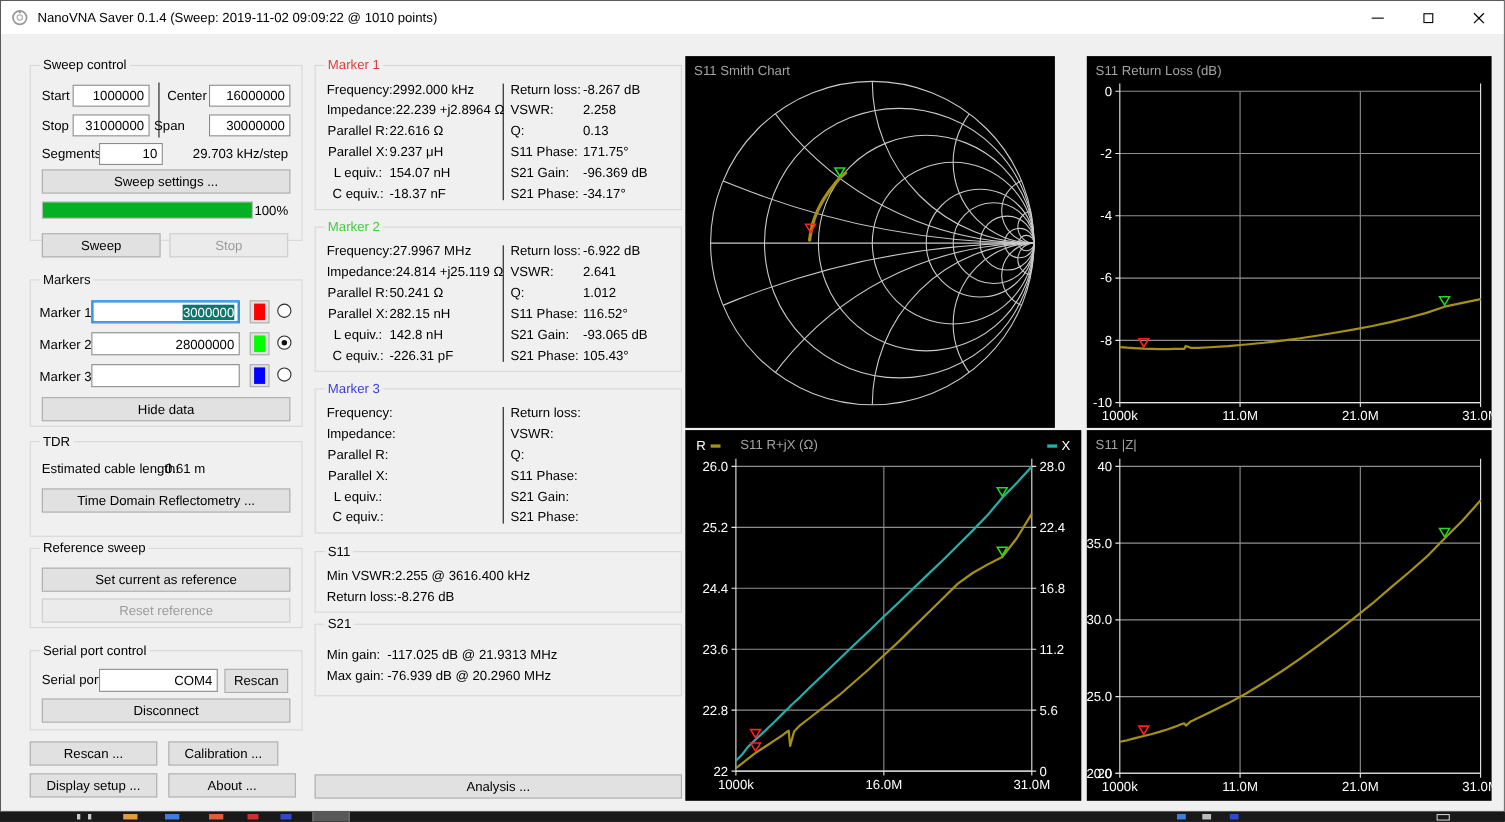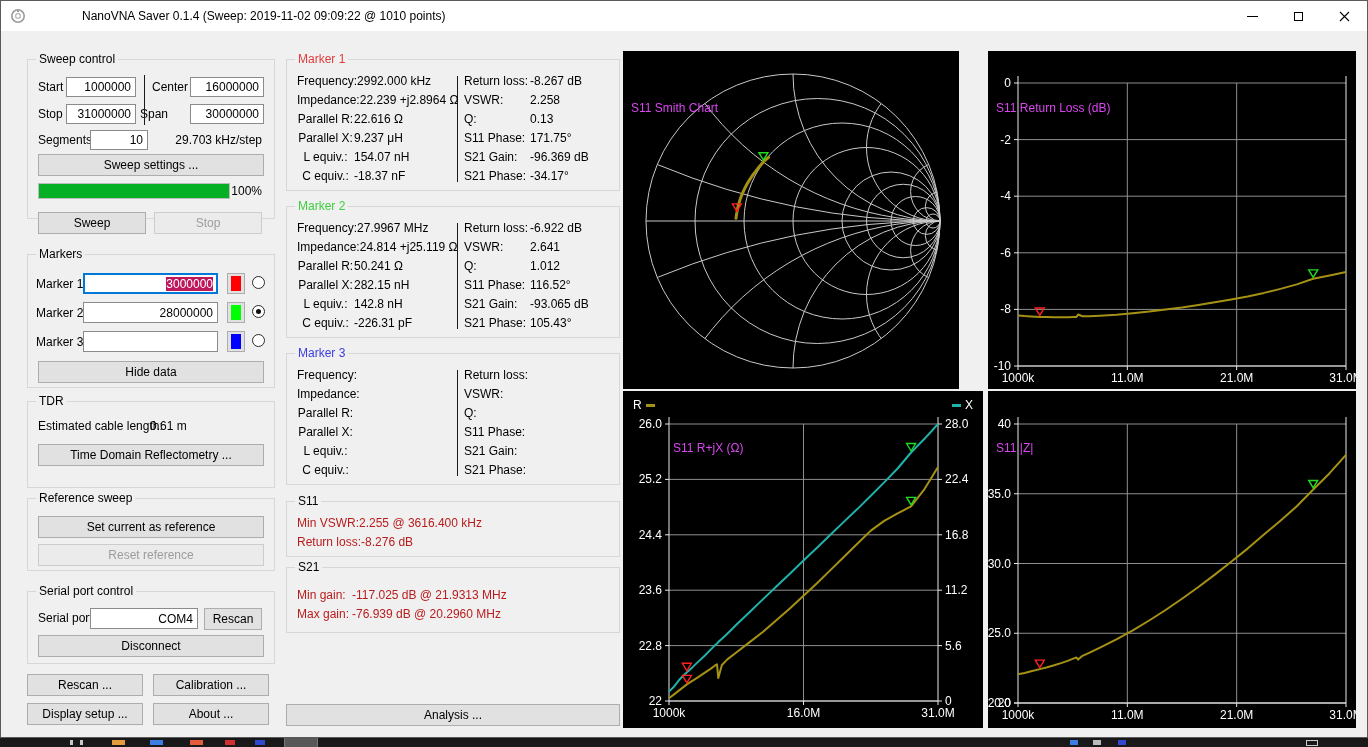--- a/index.html
+++ b/index.html
@@ -1,56 +1,56 @@
 <!DOCTYPE html>
 <html><head>
 <meta charset="utf-8">
 <style>
   * { margin:0; padding:0; box-sizing:border-box; }
   html,body { width:1368px; height:747px; }
   body { font-family:"Liberation Sans", sans-serif; font-size:12px; background:#101010; position:relative; overflow:hidden; }
   .screen { position:absolute; left:0; top:0; width:1368px; height:747px; background:#141414; }
   .window { position:absolute; left:0; top:0; width:1368px; height:738px; background:#f0f0f0; border:1px solid #5a5a5a; }
-  .titlebar { position:absolute; left:0; top:0; right:0; height:30px; background:#ffffff; display:flex; align-items:center;gap:48px; }
+  .titlebar { position:absolute; left:0; top:0; right:0; height:30px; background:#ffffff; display:flex; align-items:center; }
   .app-icon { width:16px; height:16px; margin-left:9px; }
   .title-text { margin-left:8px; color:#000; font-size:12px; white-space:nowrap; }
   .winbtns { position:absolute; right:0; top:0; height:30px; display:flex; }
   .winbtn { width:46px; height:30px; display:flex; align-items:center; justify-content:center; }
   .glyph-min { width:11px; border-top:1px solid #000; display:block; }
   .glyph-max { width:9px; height:9px; border:1px solid #000; display:block; }
   .content { position:absolute; left:0; top:30px; right:0; bottom:0; background:#f0f0f0; }
 
   .group { position:absolute; border:1px solid #d7d7d7; }
   .gtitle { position:absolute; top:-8px; left:8px; background:#f0f0f0; padding:0 3px; line-height:14px; color:#000; white-space:nowrap; }
   .lbl { position:absolute; color:#000; white-space:nowrap; line-height:20px; }
   .btn { position:absolute; background:#e1e1e1; border:1px solid #adadad; color:#000; display:flex; align-items:center; justify-content:center; font-size:12px; white-space:nowrap; }
   .btn.disabled { background:#ebebeb; border-color:#cccccc; color:#9c9c9c; }
   .input { position:absolute; background:#fff; border:1px solid #8b8b8b; color:#000; display:flex; align-items:center; justify-content:flex-end; padding:0 4px; font-size:12px; }
   .input.focused { border-color:#0078d7; box-shadow:inset 0 0 0 1px #0078d7; }
-  .sel { background:#be185d; color:#fff; }
+  .sel { background:#0f766e; color:#fff; }
   .vdiv { position:absolute; width:1px; background:#1a1a1a; }
   .progress { position:absolute; height:16px; border:1px solid #bcbcbc; background:#e6e6e6; }
   .progress .fill { height:100%; }
   .swatch { position:absolute; width:18px; height:21px; background:#e1e1e1; border:1px solid #adadad; display:flex; align-items:center; justify-content:center; }
   .swatch span { display:block; width:10px; height:15px; }
   .radio { position:absolute; width:13px; height:13px; border:1px solid #2b2b2b; border-radius:50%; background:#fff; }
   .radio.checked::after { content:""; position:absolute; left:3px; top:3px; width:5px; height:5px; border-radius:50%; background:#101010; }
 
   .mgroup .mdivider { position:absolute; left:170px; top:16px; height:106px; width:1px; background:#1a1a1a; }
   .mcol { position:absolute; top:12px; }
   .mcol.left { left:10px; width:158px; }
   .mcol.right { left:177px; width:154px; }
   .mrow { height:19px; line-height:19px; display:flex; color:#000; white-space:nowrap; }
   .mcol.left .ml { flex:0 0 57px;text-align:center; }
   .mcol.right .ml { flex:0 0 66px; }
-  .srow { position:absolute; left:10px; right:6px; height:18px; line-height:18px; display:flex; color:#b91c1c; white-space:nowrap; }
+  .srow { position:absolute; left:10px; right:6px; height:18px; line-height:18px; display:flex; color:#000000; white-space:nowrap; }
 
   .chart { position:absolute; background:#000; }
   .chart svg { position:absolute; left:0; top:0; }
-  .chart-title { position:absolute; left:8px; top:6px; color:#d946ef; font-size:12px; white-space:nowrap; z-index:2;margin-top:44px; }
+  .chart-title { position:absolute; left:8px; top:6px; color:#a3a3a3; font-size:12px; white-space:nowrap; z-index:2; }
   .legend { position:absolute; top:7px; color:#fff; font-size:12px; display:flex; align-items:center; gap:4px; z-index:2; }
   .legend .dash { display:inline-block; width:9px; height:3px; }
 
   .taskbar { position:absolute; left:0; top:738px; width:1368px; height:9px; background:#191919; }
   .tbicon { position:absolute; top:2px; height:5px; }
   .tb-active { position:absolute; left:284px; top:0; width:34px; height:9px; background:#585858; border-left:1px solid #777; border-right:1px solid #777; }
 </style>
 </head>
 <body>
 
@@ -144,21 +144,21 @@
 
       <div class="group" style="left:26px;top:560px;width:248px;height:73px">
         <span class="gtitle">Serial port control</span>
         <span class="lbl" style="left:10px;top:16px">Serial port</span>
         <div class="input" style="left:62px;top:16px;width:108px;height:21px">COM4</div>
         <div class="btn" style="left:176px;top:16px;width:58px;height:22px">Rescan</div>
         <div class="btn" style="left:10px;top:43px;width:226px;height:22px">Disconnect</div>
       </div>
 
       <div class="btn" style="left:26px;top:643px;width:116px;height:22px">Rescan ...</div>
-      <div class="btn" style="left:152px;top:643px;width:116px;height:22px">Calibration ...</div>
+      <div class="btn" style="left:152px;top:643px;width:100px;height:22px">Calibration ...</div>
       <div class="btn" style="left:26px;top:672px;width:116px;height:22px">Display setup ...</div>
       <div class="btn" style="left:152px;top:672px;width:116px;height:22px">About ...</div>
 
       <div class="group mgroup" style="left:285px;top:28px;width:334px;height:132px">
         <span class="gtitle" style="color: rgb(224, 60, 60);">Marker 1</span>
         <div class="mdivider"></div>
         <div class="mcol left">
             <div class="mrow">
               <span class="ml">Frequency:</span>
               <span>2992.000 kHz</span>

